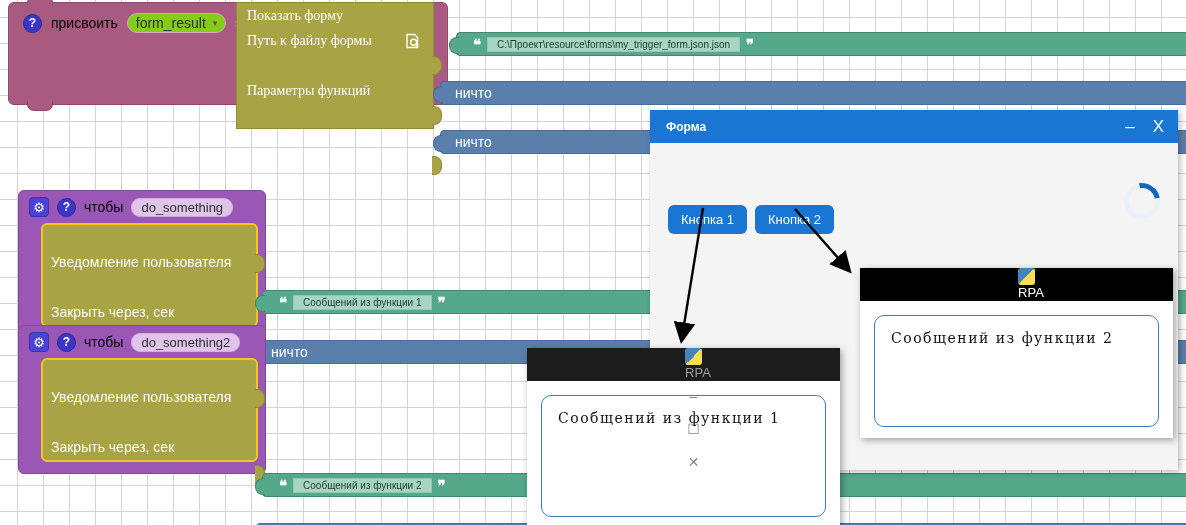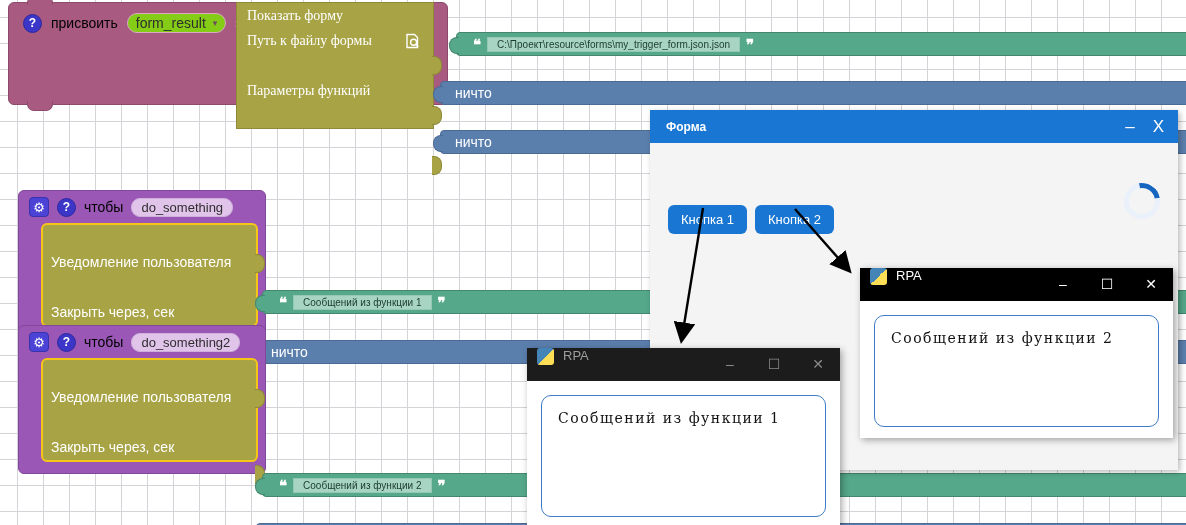--- a/index.html
+++ b/index.html
@@ -180,21 +180,21 @@
     transform: rotate(35deg);
   }
 
   
   .rpa-window {
     position: absolute; background: #ffffff;
     box-shadow: 2px 2px 7px rgba(0,0,0,0.35);
   }
   .rpa-titlebar {
     height: 33px; background: #000000;
-    display: flex; align-items: flex-start; padding: 0 0 0 10px;
+    display: flex; align-items: center; padding: 0 0 0 20px; flex-direction: column;
   }
   .rpa-titlebar.inactive { background: #1c1c1c; }
   .py-icon {
     width: 17px; height: 17px; position: relative; flex: 0 0 auto;
     background: linear-gradient(135deg,#4584b6 0 50%, #ffde57 50% 100%);
     border-radius: 3px;
   }
   .rpa-title {
     color: #ffffff; font-size: 13px; margin-left: 9px; flex: 1;
   }

